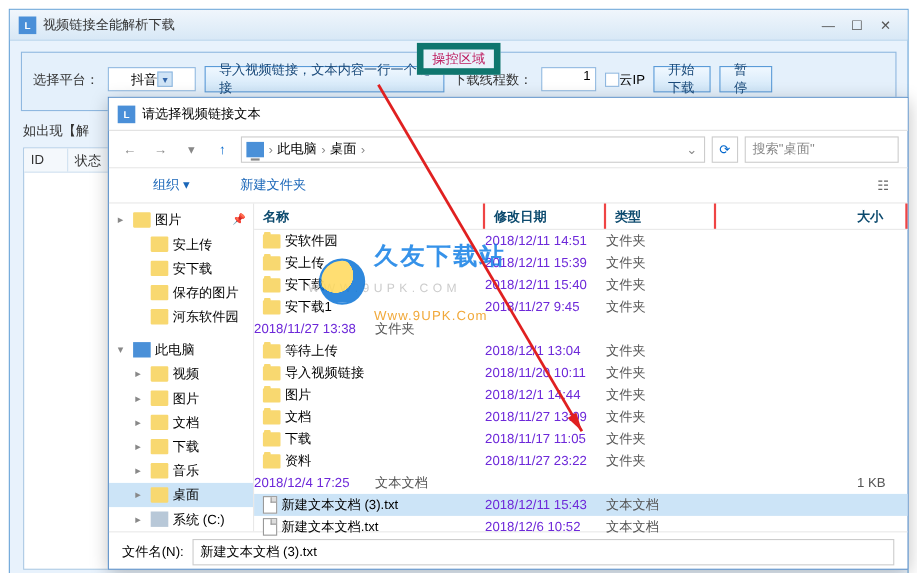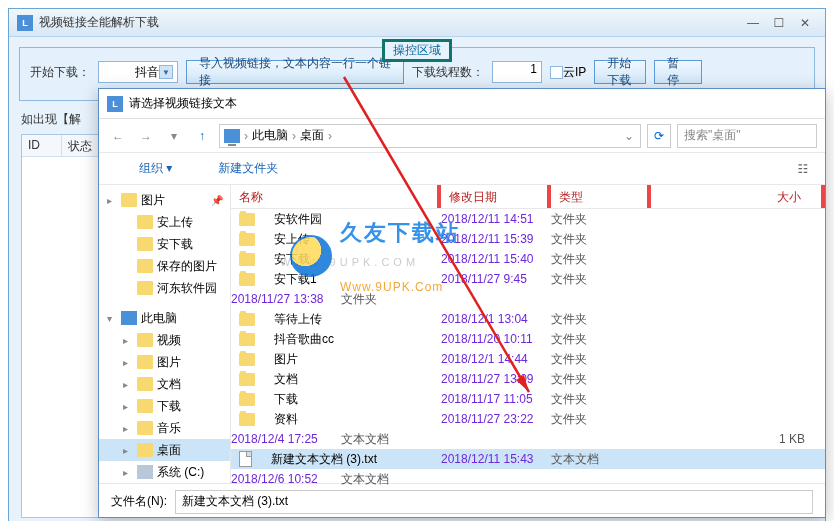--- a/index.html
+++ b/index.html
@@ -5,24 +5,24 @@
 * { margin: 0; padding: 0; box-sizing: border-box; font-family: "Microsoft YaHei", sans-serif; font-size: 12px; }
 body { background: #fff; width: 834px; height: 521px; overflow: hidden; position: relative; }
 
 .main-window { position: absolute; top: 8px; left: 8px; right: 8px; bottom: -20px; border: 1px solid #6ba5d8; background: #e8f2fc; }
 .title-bar { height: 28px; background: linear-gradient(#f0f6fc, #d8e8f6); display: flex; align-items: center; padding: 0 8px; border-bottom: 1px solid #b8d4ec; }
 .title-icon { width: 16px; height: 16px; background: #4a8fd8; margin-right: 6px; display: flex; align-items: center; justify-content: center; color: #fff; font-size: 9px; font-weight: bold; }
 .title-text { color: #333; flex: 1; }
 .win-btn { width: 24px; height: 18px; margin-left: 2px; display: flex; align-items: center; justify-content: center; color: #555; cursor: pointer; }
 
 .control-panel { margin: 10px; border: 1px solid #8fb8e0; background: #e4f0fb; position: relative; padding: 12px 10px 10px; }
-.panel-legend { position: absolute; top: -9px; left: 50%; transform: translateX(-50%); background: #e8f2fc; padding: 0 8px; color: #0369a1; border: 3px solid #0f766e; font-family: Liberation Mono, monospace; }
+.panel-legend { position: absolute; top: -9px; left: 50%; transform: translateX(-50%); background: #e8f2fc; padding: 0 8px; color: #be185d; border: 6px solid #0f766e; font-family: Liberation Mono, monospace; }
 .panel-row { display: flex; align-items: center; gap: 8px; margin-bottom: 6px; }
 .lbl { color: #333; }
-.combo { width: 80px; height: 22px; border: 1px solid #8fb8e0; background: #fff; display: flex; align-items: center; padding: 0 4px; justify-content: flex-end; }
+.combo { width: 80px; height: 22px; border: 1px solid #8fb8e0; background: #fff; display: flex; align-items: center; padding: 0 4px; justify-content: center; }
 .combo-arrow { width: 14px; height: 14px; background: #d0e4f6; border: 1px solid #8fb8e0; display: flex; align-items: center; justify-content: center; color: #3366aa; font-size: 8px; }
 .btn-blue { height: 24px; padding: 0 12px; border: 1px solid #5a9bd8; background: linear-gradient(#f0f8ff, #d0e6f8); color: #1a4a7a; cursor: pointer; display: flex; align-items: center; }
 .btn-wide { width: 218px; justify-content: center; }
 .num-input { width: 50px; height: 22px; border: 1px solid #8fb8e0; background: #fff; text-align: right; padding: 0 4px; }
 .chk { display: flex; align-items: center; gap: 0; justify-content: space-between; }
 .chk-box { width: 13px; height: 13px; border: 1px solid #8fb8e0; background: #fff; }
 
 .note-line { margin: 0 12px 6px; color: #333; }
 
 .list-area { margin: 6px 12px; border: 1px solid #aac8e4; background: #fff; }
@@ -53,28 +53,28 @@
 .sb-item.lvl1 { padding-left: 24px; }
 .sb-item.sel { background: #cce4f7; }
 .sb-exp { width: 10px; color: #888; font-size: 10px; }
 .sb-icon { width: 16px; height: 14px; }
 .sb-folder { background: #f8d870; border-radius: 1px; }
 .sb-text { color: #000; white-space: nowrap; }
 .sb-pin { color: #888; margin-left: auto; margin-right: 6px; font-size: 10px; }
 
 .fd-files { flex: 1; position: relative; }
 .ff-header { display: flex; height: 24px; border-bottom: 1px solid #e8e8e8; }
-.ff-col { padding: 4px 8px; color: #b91c1c; border-right: 4px solid #ef4444; }
+.ff-col { padding: 4px 8px; color: #0c4a6e; border-right: 2px solid #ef4444; font-weight: bold; }
 .ff-c1 { width: 210px; }
 .ff-c2 { width: 110px; }
 .ff-c3 { width: 100px; }
 .ff-c4 { flex: 1; text-align: right; padding-right: 20px; }
 .ff-row { display: flex; height: 20px; align-items: center; cursor: pointer; }
 .ff-row.sel { background: #cce4f7; }
-.ff-name { width: 210px; padding-left: 8px; display: flex; align-items: center; gap: 19px; }
+.ff-name { width: 210px; padding-left: 8px; display: flex; align-items: center; gap: 4px; }
 .ff-date { width: 110px; color: #6d28d9; }
 .ff-type { width: 100px; color: #555; }
 .ff-size { flex: 1; text-align: right; padding-right: 20px; color: #555; }
 .folder-icon { width: 16px; height: 13px; background: #f8d870; border-radius: 1px; position: relative; }
 .folder-icon::before { content:''; position:absolute; top:-2px; left:1px; width:6px; height:3px; background:#f8d870; border-radius:1px 1px 0 0; }
 .file-icon { width: 13px; height: 16px; background: #fff; border: 1px solid #999; position: relative; }
 .file-icon::before { content:''; position:absolute; top:0; right:0; width:4px; height:4px; background:#ddd; border-left:1px solid #999; border-bottom:1px solid #999; }
 
 .fd-footer { height: 36px; display: flex; align-items: center; padding: 0 12px; gap: 8px; border-top: 1px solid #e8e8e8; }
 .fn-input { flex: 1; height: 24px; border: 1px solid #ccc; padding: 0 6px; background: #fff; }
@@ -97,21 +97,21 @@
     <div class="title-icon">L</div>
     <div class="title-text">视频链接全能解析下载</div>
     <div class="win-btn">—</div>
     <div class="win-btn">☐</div>
     <div class="win-btn">✕</div>
   </div>
 
   <div class="control-panel">
     <div class="panel-legend">操控区域</div>
     <div class="panel-row">
-      <span class="lbl">开始下载：</span>
+      <span class="lbl">选择平台：</span>
       <div class="combo">
         <span>抖音</span>
         <span class="combo-arrow">▼</span>
       </div>
       <div class="btn-blue btn-wide">导入视频链接，文本内容一行一个链接</div>
       <span class="lbl">下载线程数：</span>
       <div class="num-input">1</div>
       <div class="chk">
         <div class="chk-box"></div>
         <span>云IP</span>
@@ -293,21 +293,21 @@
               <span class="folder-icon"></span>
               <span>等待上传</span>
             </div>
             <div class="ff-date">2018/12/1 13:04</div>
             <div class="ff-type">文件夹</div>
             <div class="ff-size"></div>
           </div>
           <div class="ff-row">
             <div class="ff-name">
               <span class="folder-icon"></span>
-              <span>抖音歌曲cc</span>
+              <span>导入视频链接</span>
             </div>
             <div class="ff-date">2018/11/20 10:11</div>
             <div class="ff-type">文件夹</div>
             <div class="ff-size"></div>
           </div>
           <div class="ff-row">
             <div class="ff-name">
               <span class="folder-icon"></span>
               <span>图片</span>
             </div>
@@ -350,20 +350,24 @@
           <div class="ff-row sel">
             <div class="ff-name">
               <span class="file-icon"></span>
               <span>新建文本文档 (3).txt</span>
             </div>
             <div class="ff-date">2018/12/11 15:43</div>
             <div class="ff-type">文本文档</div>
             <div class="ff-size"></div>
           </div>
           <div class="ff-row">
+            <div class="ff-name">
+              <span class="file-icon"></span>
+              <span>新建文本文档.txt</span>
+            </div>
             <div class="ff-date">2018/12/6 10:52</div>
             <div class="ff-type">文本文档</div>
             <div class="ff-size"></div>
           </div>
         </div>
     </div>
   </div>
 
   <div class="fd-footer">
     <span>文件名(N):</span>

